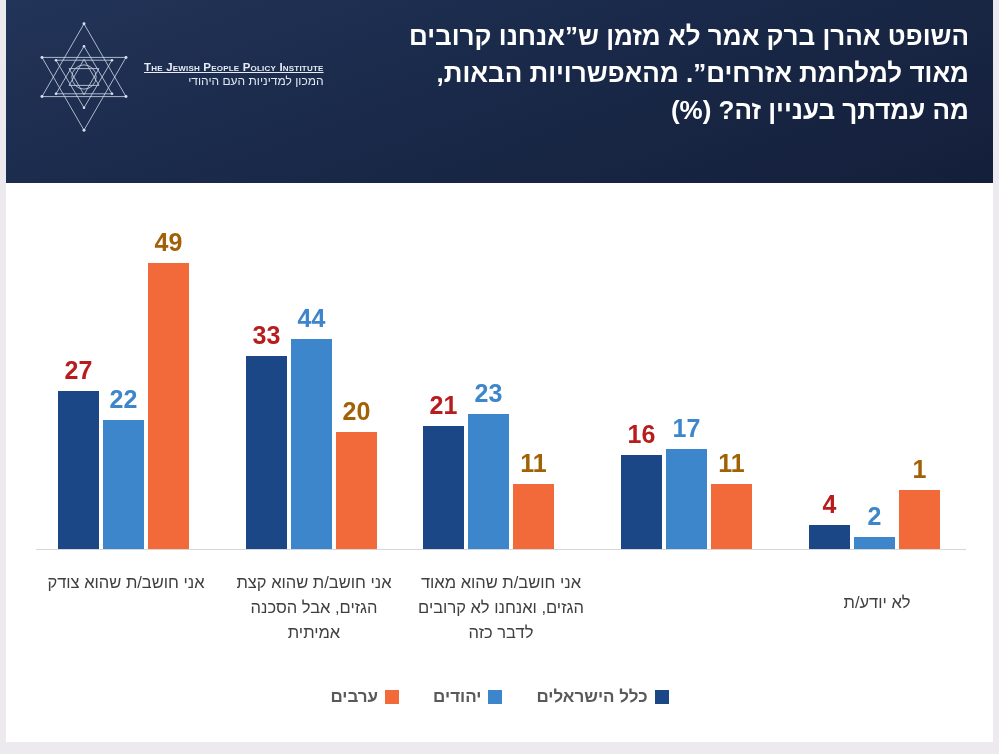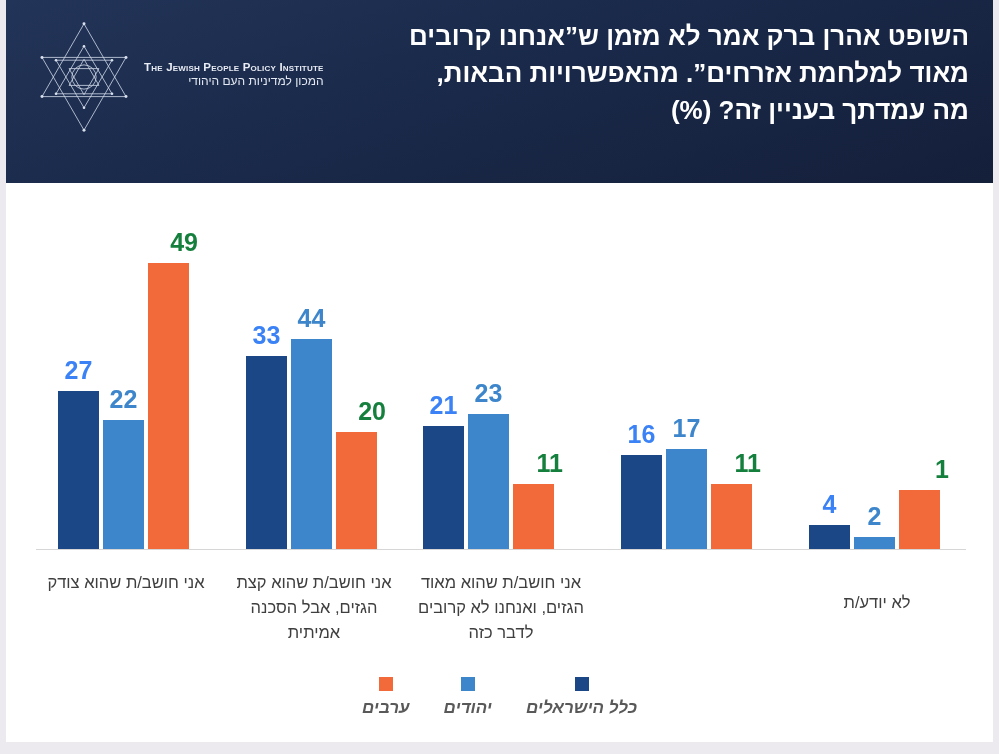--- a/index.html
+++ b/index.html
@@ -58,20 +58,21 @@
 
   #logo-en {
     color: #e9ecf4;
     font-size: 11.5px;
     font-weight: 700;
     letter-spacing: 0.2px;
     white-space: nowrap;
     direction: ltr;
     text-align: left;
     font-variant: small-caps;
+    text-decoration: underline;
   }
 
   #logo-he {
     color: #e3e8f2;
     font-size: 12px;
     font-weight: 400;
     white-space: nowrap;
     margin-top: 1px;
     direction: rtl;
   }
@@ -143,23 +144,23 @@
   .dlabel {
     position: absolute;
     left: -9px;
     width: 59px;
     text-align: center;
     font-size: 25px;
     font-weight: 700;
     line-height: 1;
     font-family: "Liberation Sans", "DejaVu Sans", sans-serif;
   }
-  .dlabel.s0 { color: #3b82f6; }
+  .dlabel.s0 { color: #b91c1c; }
   .dlabel.s1 { color: #3d86cb; }
-  .dlabel.s2 { color: #15803d; text-align: right; }
+  .dlabel.s2 { color: #a16207; }
 
   
   #cats {
     position: absolute;
     left: 12px;
     top: 387px;  
     width: 963px;
     height: 100px;
   }
 
@@ -184,25 +185,23 @@
     display: flex;
     flex-direction: row;
     justify-content: center;
     align-items: center;
     direction: rtl;
     gap: 34px;
   }
 
   .legend-item {
     display: flex;
-    flex-direction: column;
     align-items: center;
     direction: rtl;
     gap: 7px;
-    font-style: italic;
   }
 
   .swatch {
     width: 14px;
     height: 14px;
     flex: 0 0 auto;
   }
   .swatch.s0 { background: #1c4787; }
   .swatch.s1 { background: #3d86cb; }
   .swatch.s2 { background: #f2693a; }

